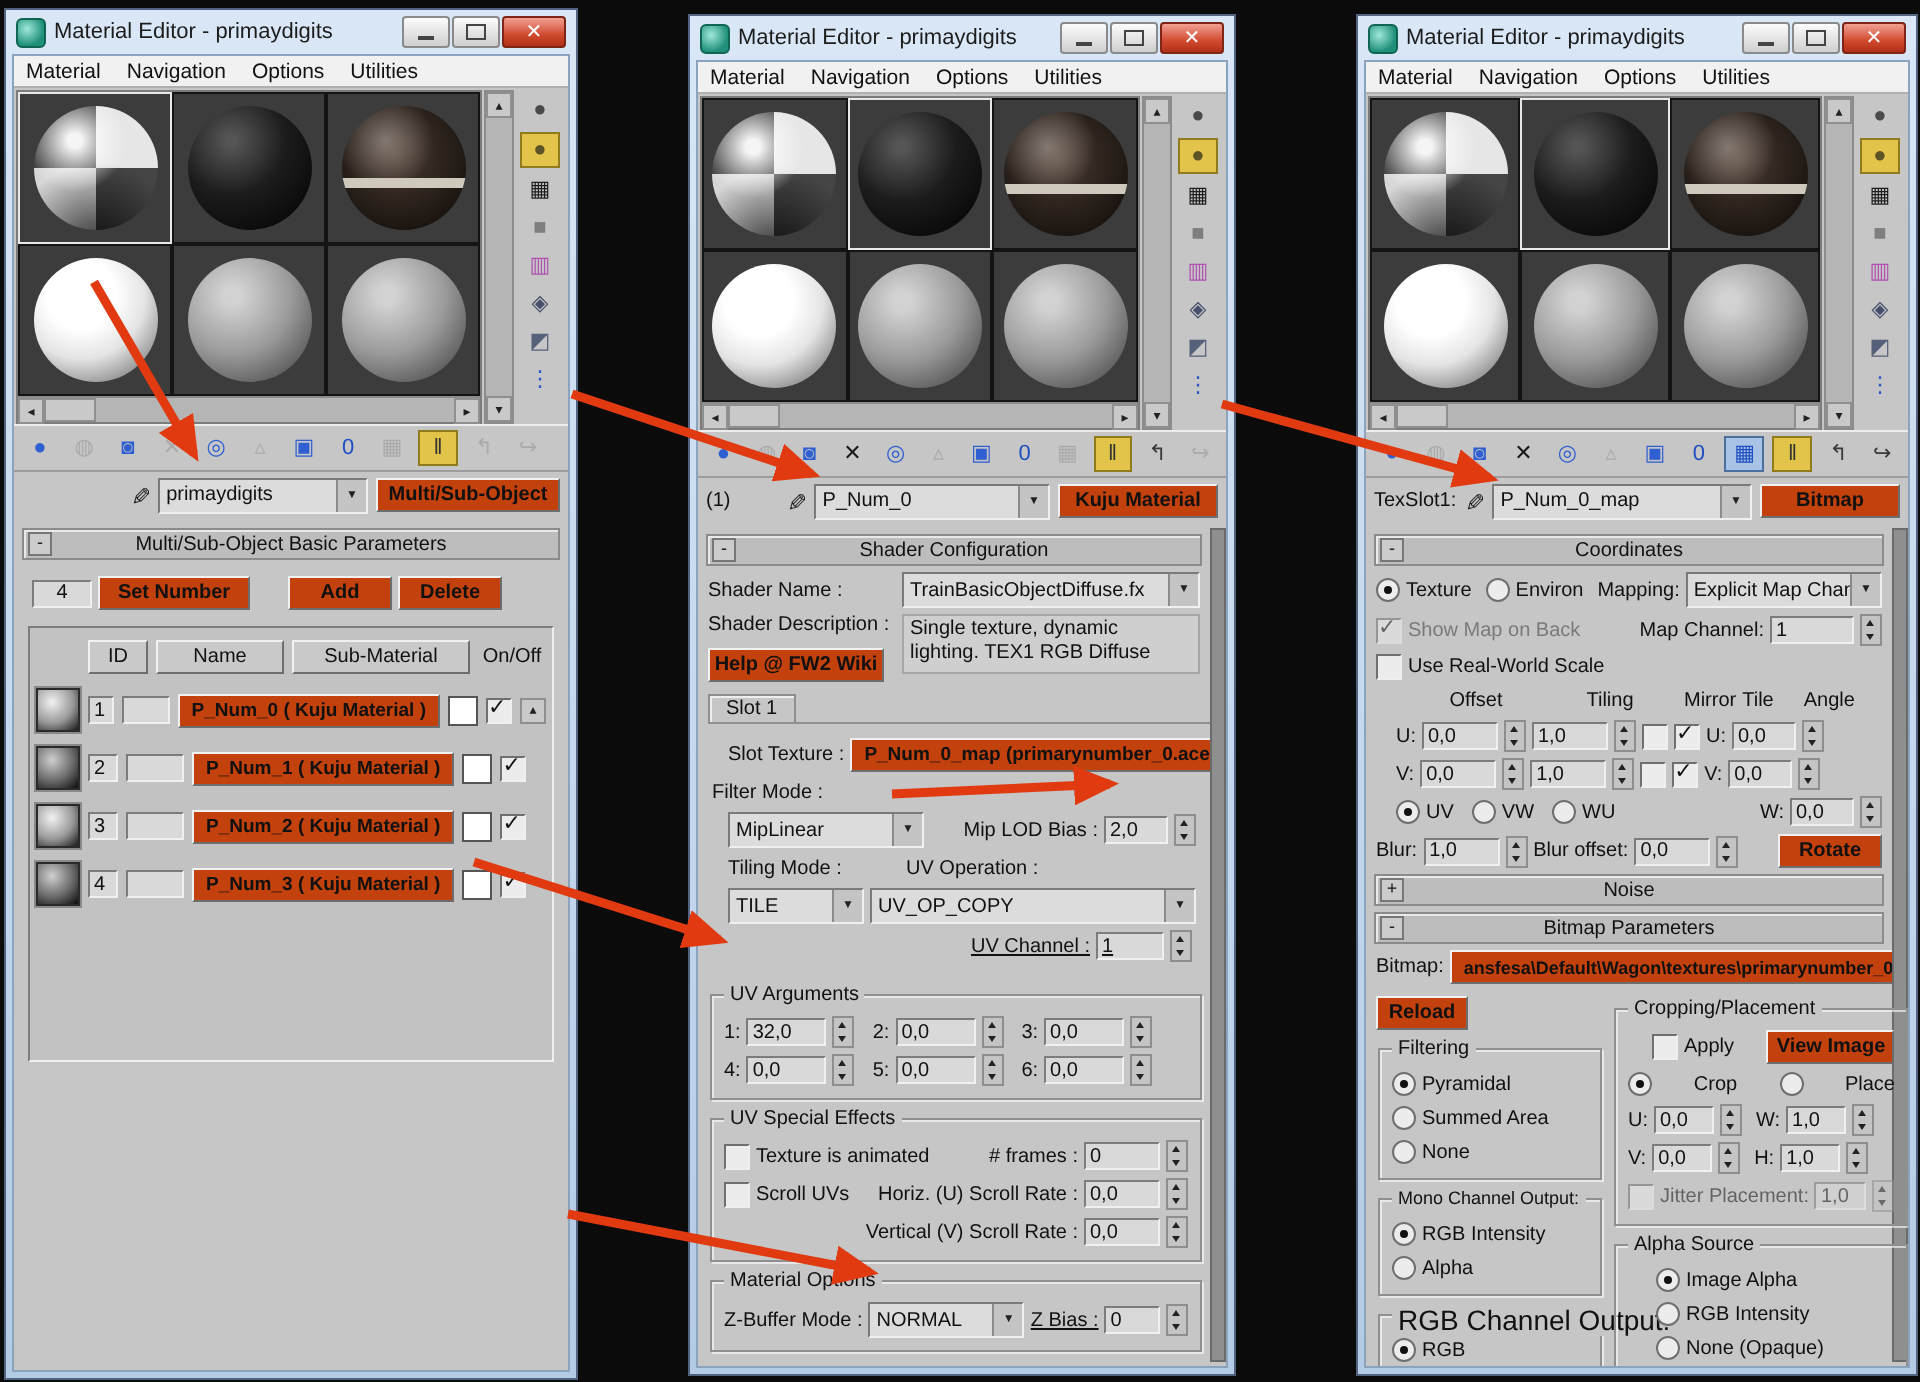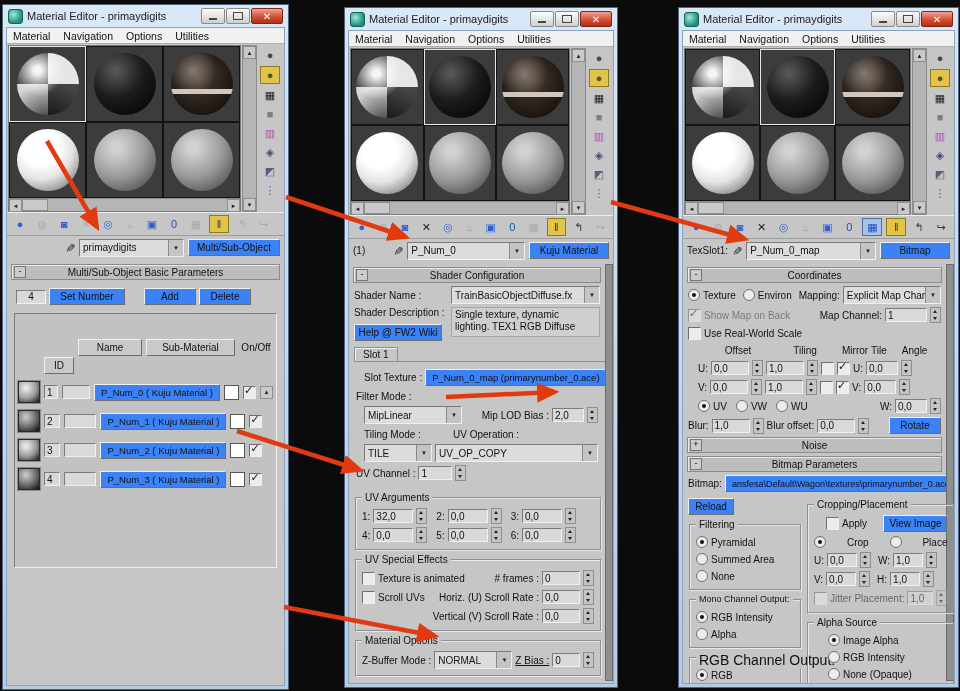--- a/index.html
+++ b/index.html
@@ -52,22 +52,22 @@
   .ti.dim{opacity:.45;filter:grayscale(1);}
   .ti.act-y{background:#e3c44a;border:1px solid #8f7a1e;}
   .ti.act-b{background:#a9c3e6;border:1px solid #4d6f9e;}
   .hbar{height:22px;display:flex;align-items:center;gap:4px;padding:0 4px;border-top:1px solid #ededed;border-bottom:1px solid #9d9d9d;}
   
   .pick{height:23px;display:flex;align-items:center;gap:4px;padding:0 4px;font-size:10px;}
   .eyed{font-size:12px;transform:rotate(90deg);display:inline-block;color:#1a1a1a;}
   .dd{display:flex;height:16px;border:1px solid;border-color:#7a7a7a #f0f0f0 #f0f0f0 #7a7a7a;background:#dcdcdc;min-width:0;}
   .dd .v{flex:1;padding:0 3px;font-size:10px;display:flex;align-items:center;white-space:nowrap;overflow:hidden;}
   .dd .b{width:14px;background:#c4c4c4;border-left:1px solid #8a8a8a;display:flex;align-items:center;justify-content:center;font-size:6px;color:#222;}
-  .btn{height:17px;background:#3b82f6;border:1px solid;border-color:#f1f1f1 #6d6d6d #6d6d6d #f1f1f1;
-    font-size:10px;display:flex;align-items:center;justify-content:center;padding:0 6px;white-space:nowrap;box-sizing:border-box;}
+  .btn{height:17px;background:#c2410c;border:1px solid;border-color:#f1f1f1 #6d6d6d #6d6d6d #f1f1f1;
+    font-size:10px;display:flex;align-items:center;justify-content:center;padding:0 6px;white-space:nowrap;box-sizing:border-box;font-weight:bold;}
   
   .panel{flex:1;position:relative;padding:2px 3px;overflow:hidden;}
   .pscroll{position:absolute;top:2px;bottom:2px;right:0;width:6px;background:#8f8f8f;border:1px solid #6b6b6b;}
   .ro{position:relative;height:14px;margin:3px 1px 3px 1px;background:#bdbdbd;border:1px solid #8b8b8b;
     box-shadow:inset 1px 1px 0 #e9e9e9;display:flex;align-items:center;justify-content:center;font-size:10px;}
   .ro .pm{position:absolute;left:2px;top:1px;width:10px;height:10px;background:#cccccc;border:1px solid #777;
     font-size:9px;line-height:9px;text-align:center;}
   .grp{position:relative;border:1px solid #8f8f8f;box-shadow:inset 1px 1px 0 rgba(255,255,255,.6),1px 1px 0 rgba(255,255,255,.6);
     margin:9px 3px 5px 3px;padding:7px 4px 3px 4px;}
   .glab{position:absolute;top:-6px;left:6px;background:#c6c6c6;padding:0 3px;font-size:10px;white-space:nowrap;}
@@ -200,21 +200,21 @@
             <span>Multi/Sub-Object Basic Parameters</span>
           </div>
         <div class="r" style="margin:8px 6px;">
           <div class="fld" style="width:30px;justify-content:center;">4</div>
           <div class="btn" style="width:76px;">Set Number</div>
           <div class="btn" style="width:52px;margin-left:16px;">Add</div>
           <div class="btn" style="width:52px;">Delete</div>
         </div>
         <div class="sublist">
           <div class="subhead">
-            <span class="hcell" style="width:28px;margin-top:37px;">ID</span>
+            <span class="hcell" style="width:28px;">ID</span>
             <span class="hcell" style="width:62px;">Name</span>
             <span class="hcell" style="flex:1;">Sub-Material</span>
             <span class="lb" style="width:34px;text-align:center;">On/Off</span>
           </div>
           <div class="subrow">
             <span class="mthumb"></span>
             <div class="fld" style="width:26px;">1</div>
             <div class="fld" style="width:58px;"></div>
             <div class="btn" style="flex:1;font-size:9.5px;">P_Num_0  ( Kuju Material )</div>
             <span class="wbox"></span>
@@ -389,21 +389,21 @@
           <div class="r" style="margin-left:10px;">
             <div class="dd" style="width:66px;">
                 <span class="v">TILE</span>
                 <span class="b">▼</span>
               </div>
             <div class="dd" style="flex:1;margin-right:8px;">
                 <span class="v">UV_OP_COPY</span>
                 <span class="b">▼</span>
               </div>
           </div>
-          <div class="r" style="margin-right:24px;">
+          <div class="r" style="justify-content:flex-end;margin-right:12px;text-decoration:underline;">
             <span class="lb">UV Channel :</span>
             <div class="fld" style="width:34px;">1</div>
             <span class="spn"></span>
           </div>
         </div>
         <div class="grp" style="margin-right:9px;">
           <span class="glab">UV Arguments</span>
           <div class="r">
             <span class="lb">1:</span>
               <div class="fld" style="width:40px;">32,0</div>

